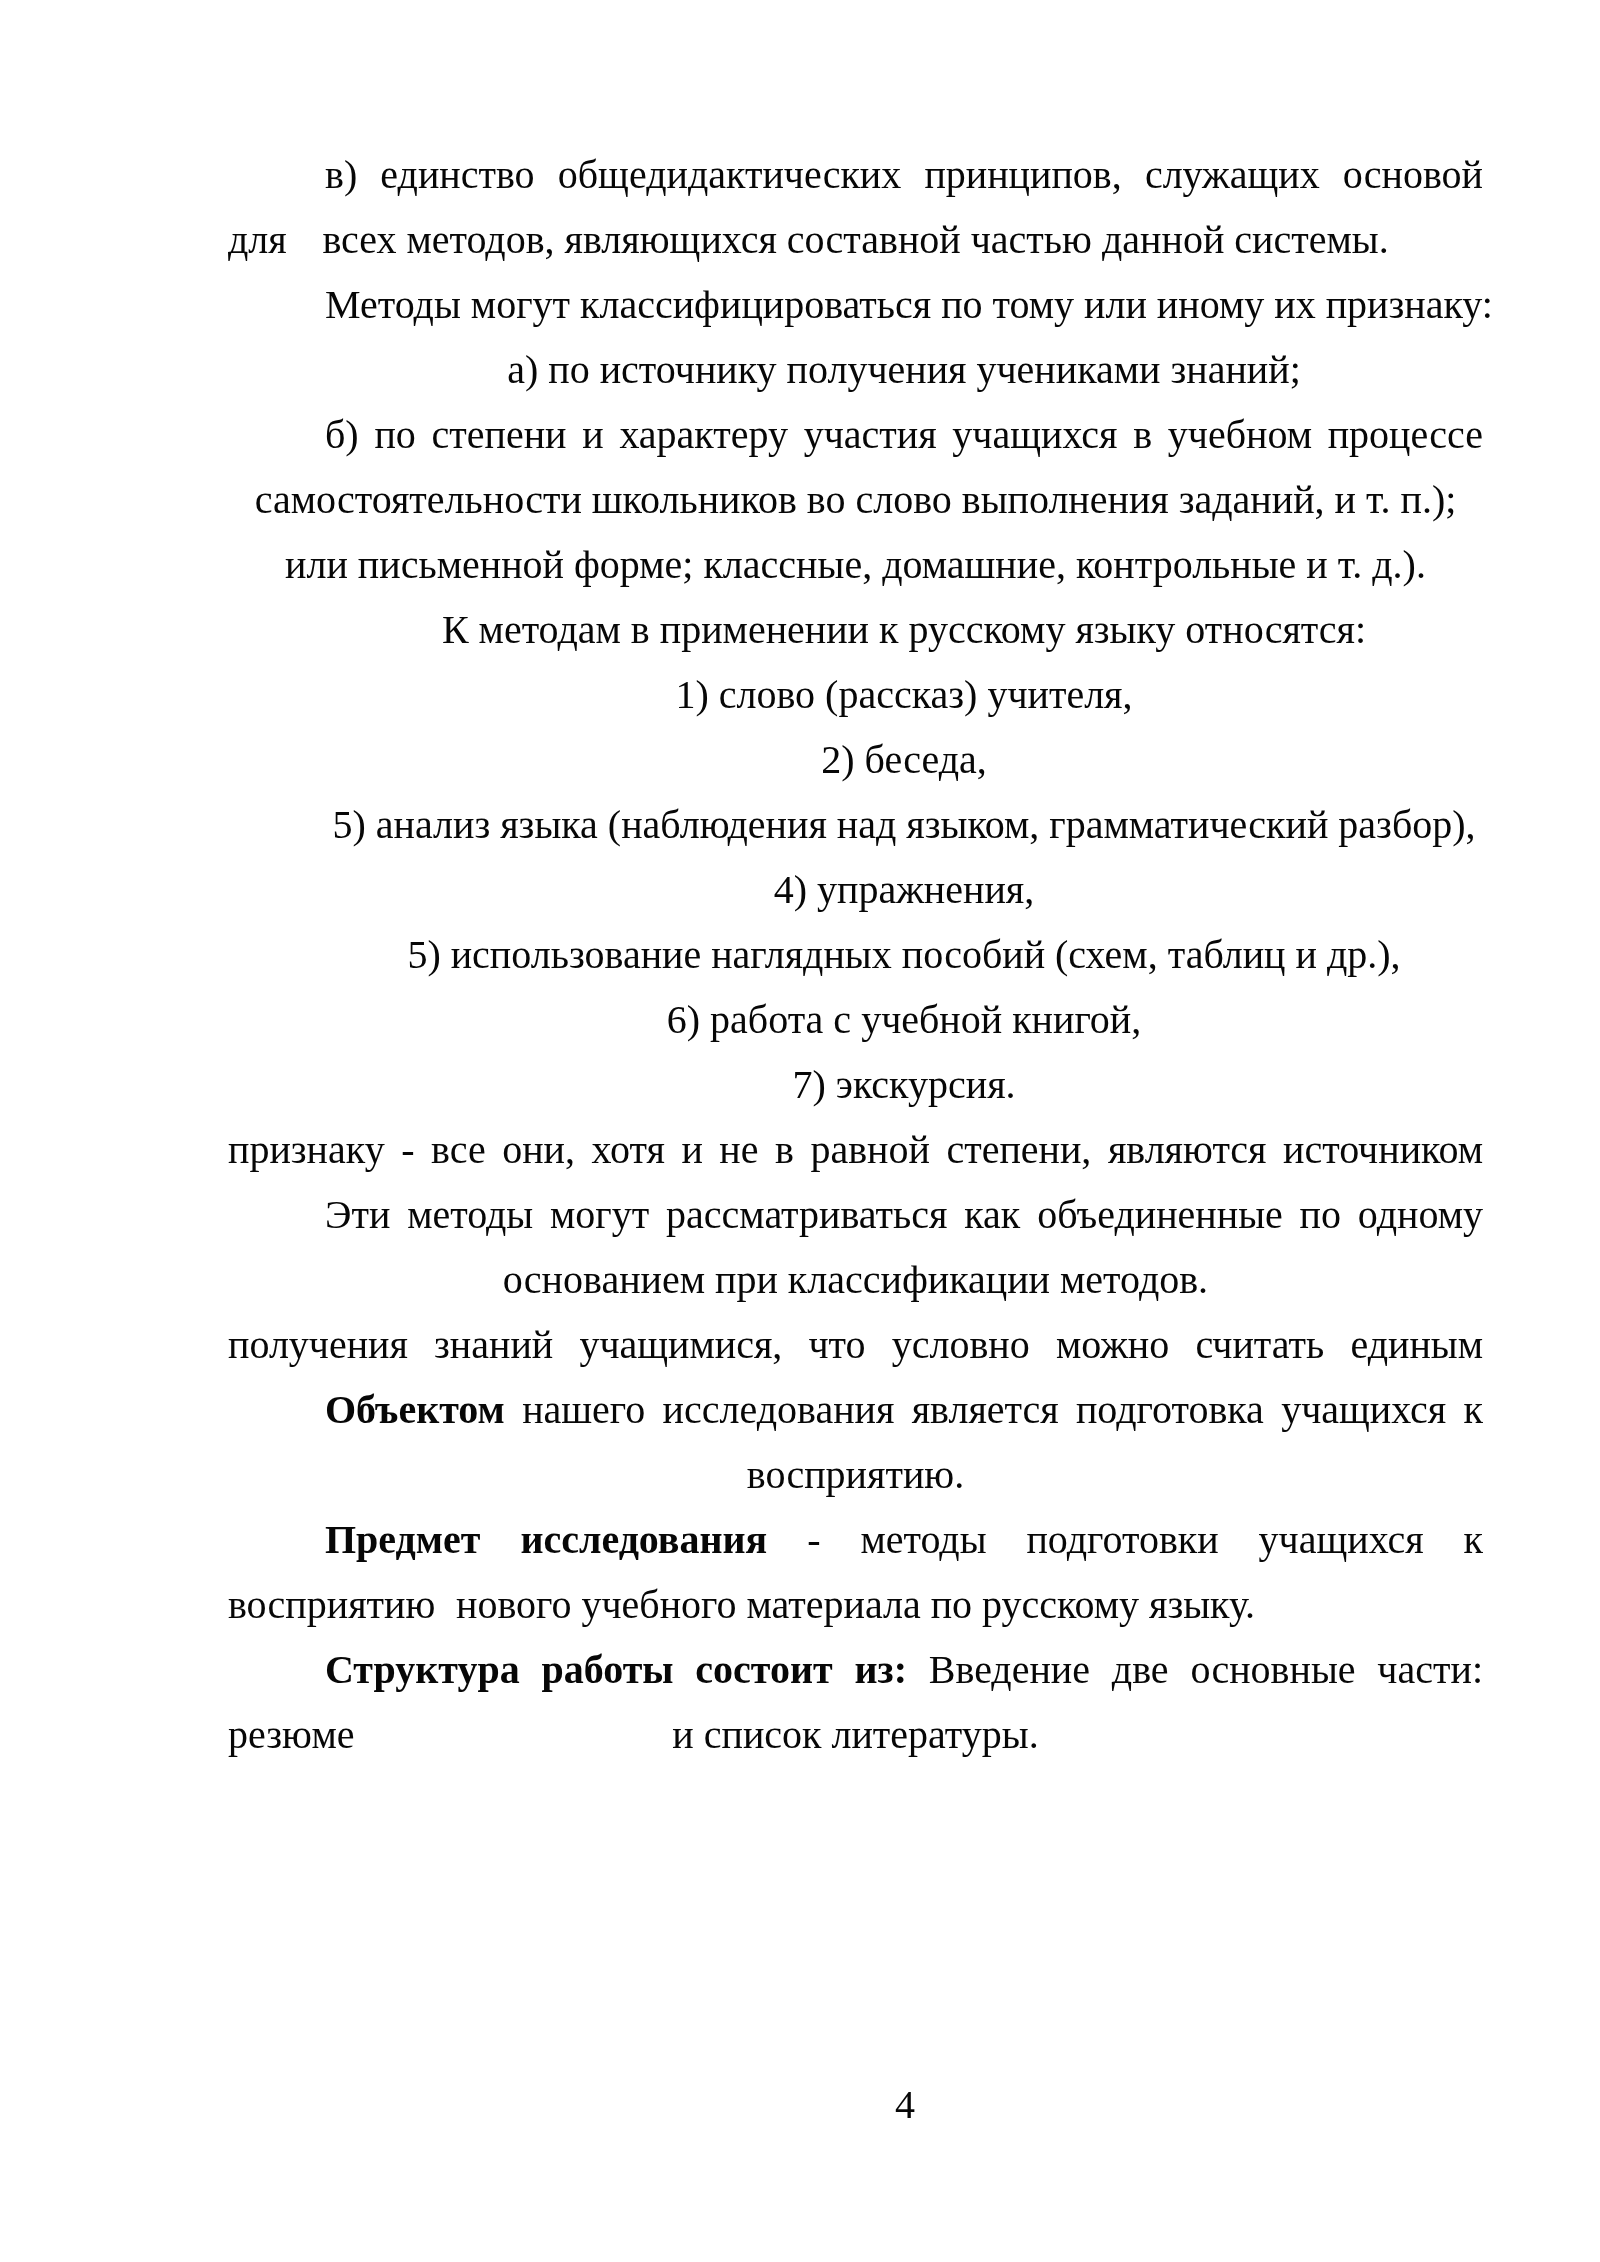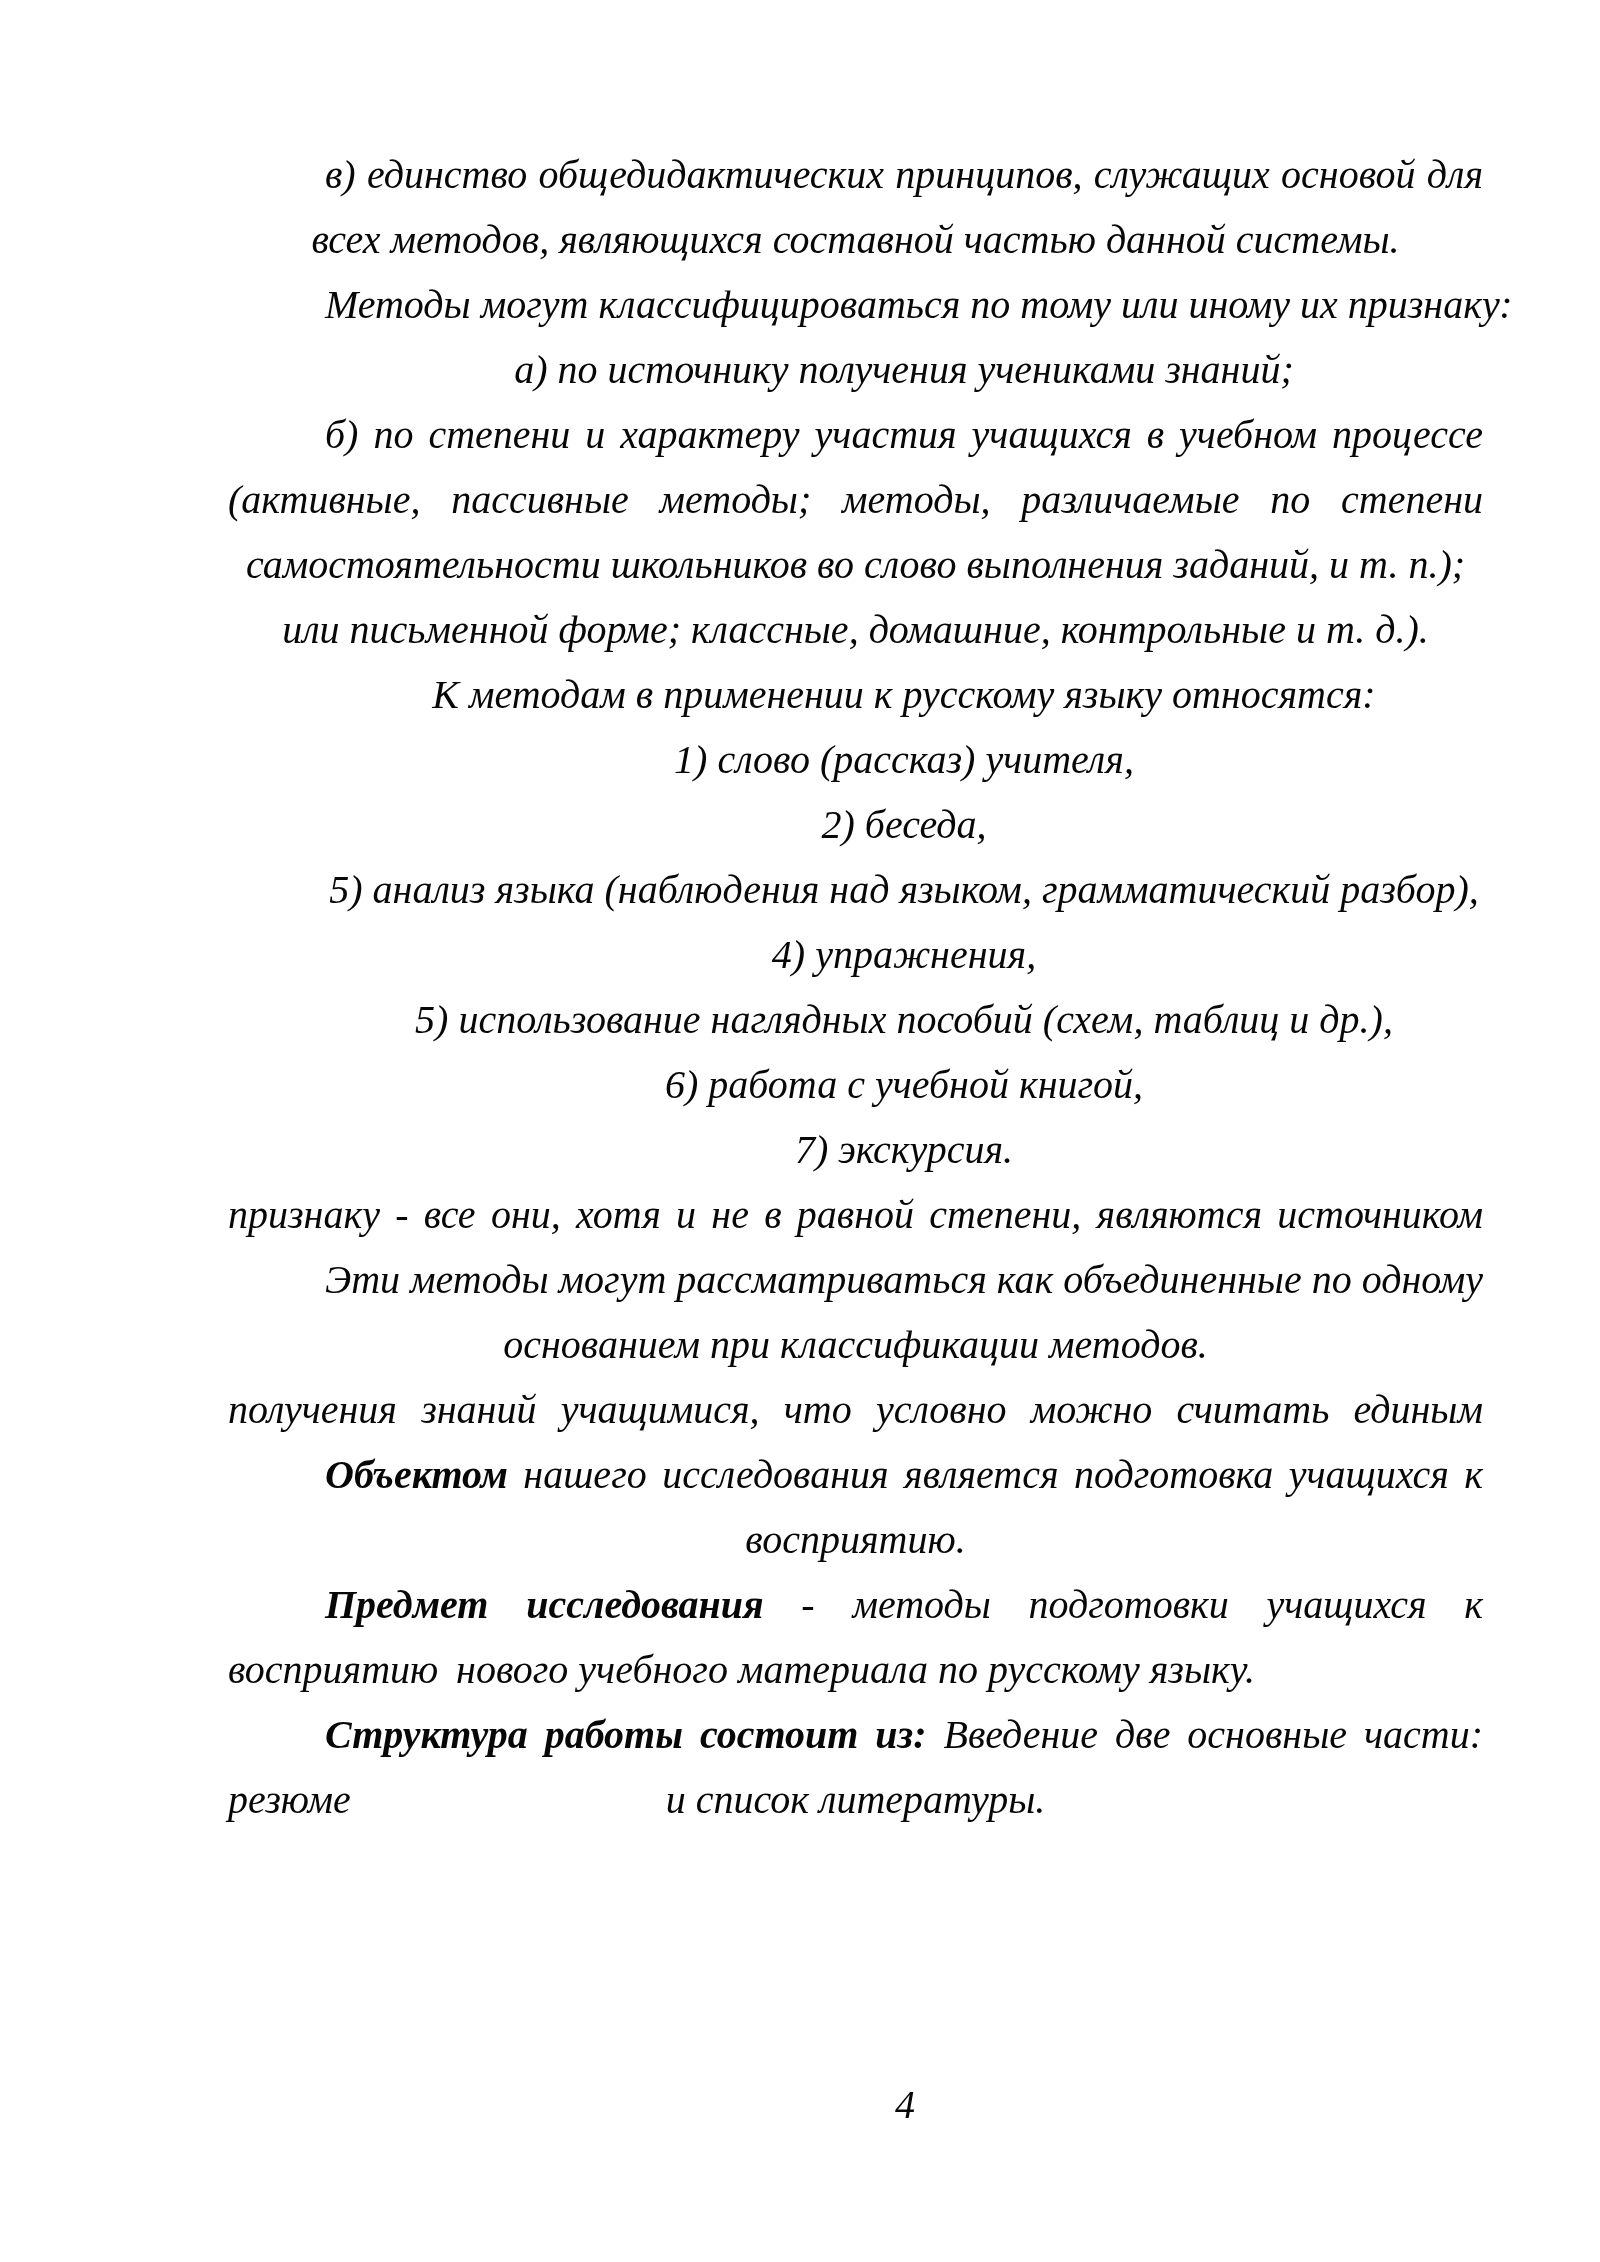--- a/index.html
+++ b/index.html
@@ -9,21 +9,20 @@
   }
   .page {
     position: relative;
     width: 1600px;
     height: 2262px;
     background: #ffffff;
     color: #070707;
     font-family: "Liberation Serif", "DejaVu Serif", serif;
     font-size: 40px;
     overflow: hidden;
-    font-style: italic;
   }
   .text-block {
     position: absolute;
     left: 228px;
     top: 142px;
     width: 1255px;
   }
   .line {
     height: 65px;
     line-height: 65px;
@@ -55,21 +54,20 @@
 </head>
 <body>
 
 <div class="page">
   <div class="text-block">
       <div class="line indent justify"><span class="">в) единство общедидактических принципов, служащих основой для</span></div>
       <div class="line noflow"><span class="">всех методов, являющихся составной частью данной системы.</span></div>
       <div class="line indent noflow"><span class="">Методы могут классифицироваться по тому или иному их признаку:</span></div>
       <div class="line indent noflow"><span class="">а) по источнику получения учениками знаний;</span></div>
       <div class="line indent justify"><span class="">б) по степени и характеру участия учащихся в учебном процессе</span></div>
-      <div class="line justify"><span class="">(активные, пассивные методы; методы, различаемые по степени</span></div>
       <div class="line noflow"><span class="">самостоятельности школьников во слово выполнения заданий, и т. п.);</span></div>
       <div class="line noflow"><span class="">или письменной форме; классные, домашние, контрольные и т. д.).</span></div>
       <div class="line indent noflow"><span class="">К методам в применении к русскому языку относятся:</span></div>
       <div class="line indent noflow"><span class="">1) слово (рассказ) учителя,</span></div>
       <div class="line indent noflow"><span class="">2) беседа,</span></div>
       <div class="line indent noflow"><span class="">5) анализ языка (наблюдения над языком, грамматический разбор),</span></div>
       <div class="line indent noflow"><span class="">4) упражнения,</span></div>
       <div class="line indent noflow"><span class="">5) использование наглядных пособий (схем, таблиц и др.),</span></div>
       <div class="line indent noflow"><span class="">6) работа с учебной книгой,</span></div>
       <div class="line indent noflow"><span class="">7) экскурсия.</span></div>

